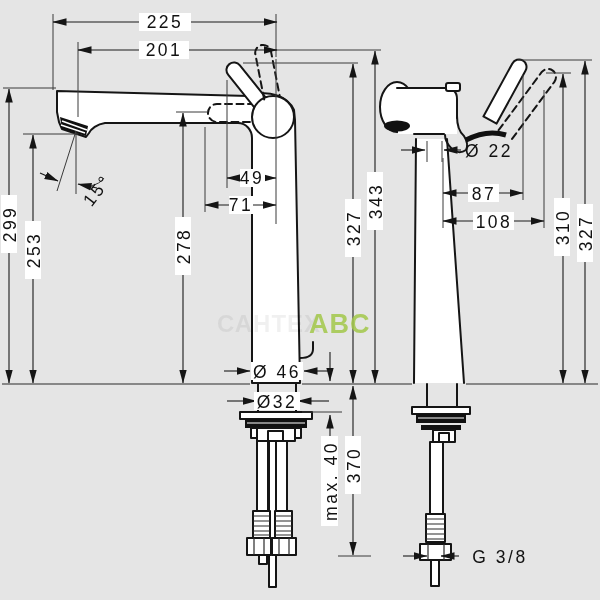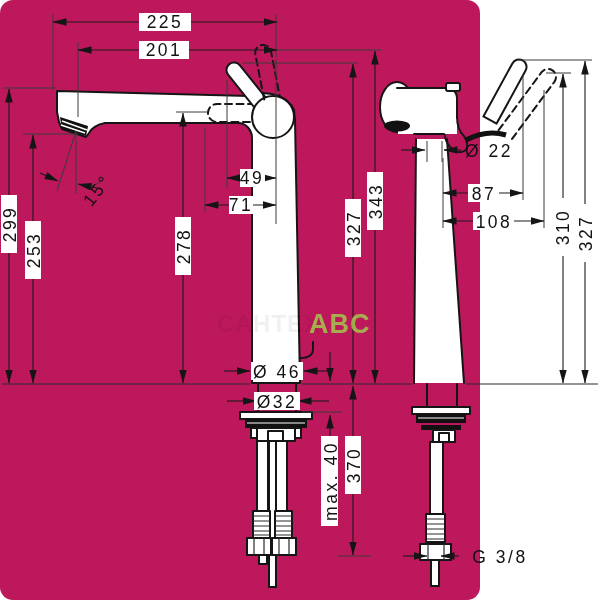--- a/index.html
+++ b/index.html
@@ -1,16 +1,16 @@
 <!DOCTYPE html>
 <html><head>
 <meta charset="utf-8">
 <style>
   html,body{margin:0;padding:0;background:#fff;width:600px;height:600px;overflow:hidden;}
-  #stage{width:480px;height:600px;position:relative;background:#be185d;border-radius:13px;}
+  #stage{width:600px;height:600px;position:relative;background:#e5e5e5;}
   svg{display:block;}
   .outline{fill:#fff;stroke:#151515;stroke-width:2;stroke-linejoin:round;stroke-linecap:round;}
   .thick{fill:none;stroke:#151515;stroke-width:2;stroke-linejoin:round;stroke-linecap:round;}
   .thin{fill:none;stroke:#2b2b2b;stroke-width:1.2;}
   .e{fill:none;stroke:#3a3a3a;stroke-width:1;}
   .d{fill:none;stroke:#1a1a1a;stroke-width:1.1;}
   .dash{fill:none;stroke:#151515;stroke-width:2;stroke-dasharray:7 4.5;stroke-linecap:round;}
   .dark{fill:#111;stroke:none;}
   .bg{fill:#fff;stroke:none;}
   .t{font-family:"Liberation Sans","DejaVu Sans",sans-serif;font-size:17.5px;letter-spacing:2.5px;fill:#111;text-anchor:middle;font-weight:400;}

